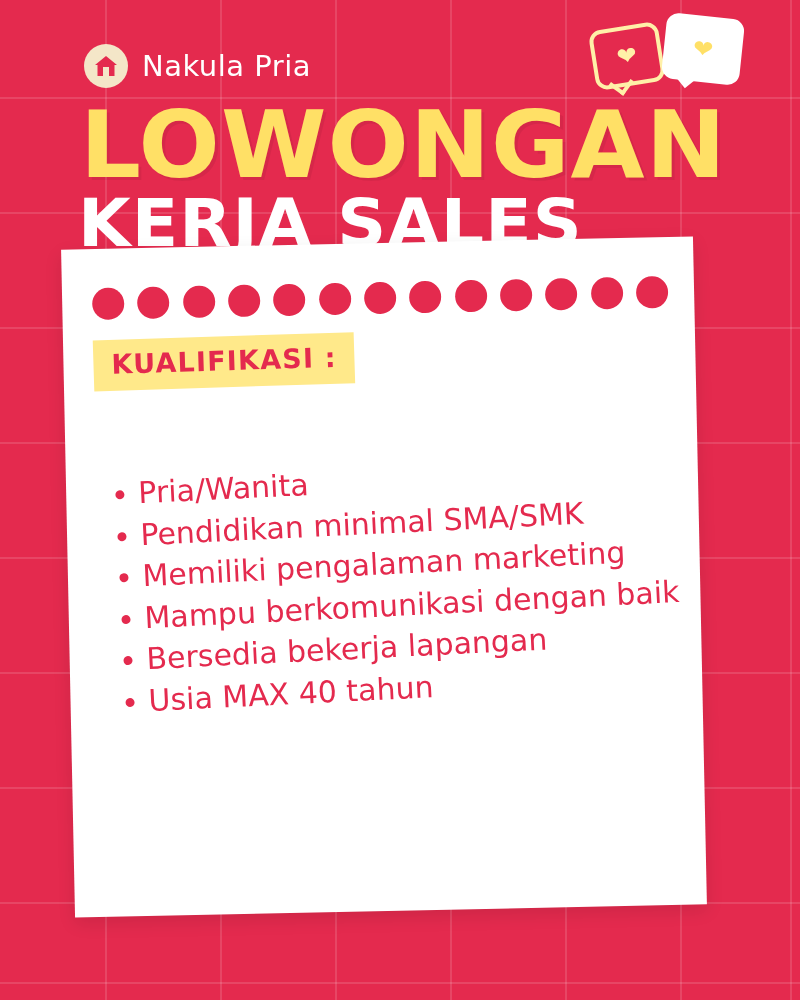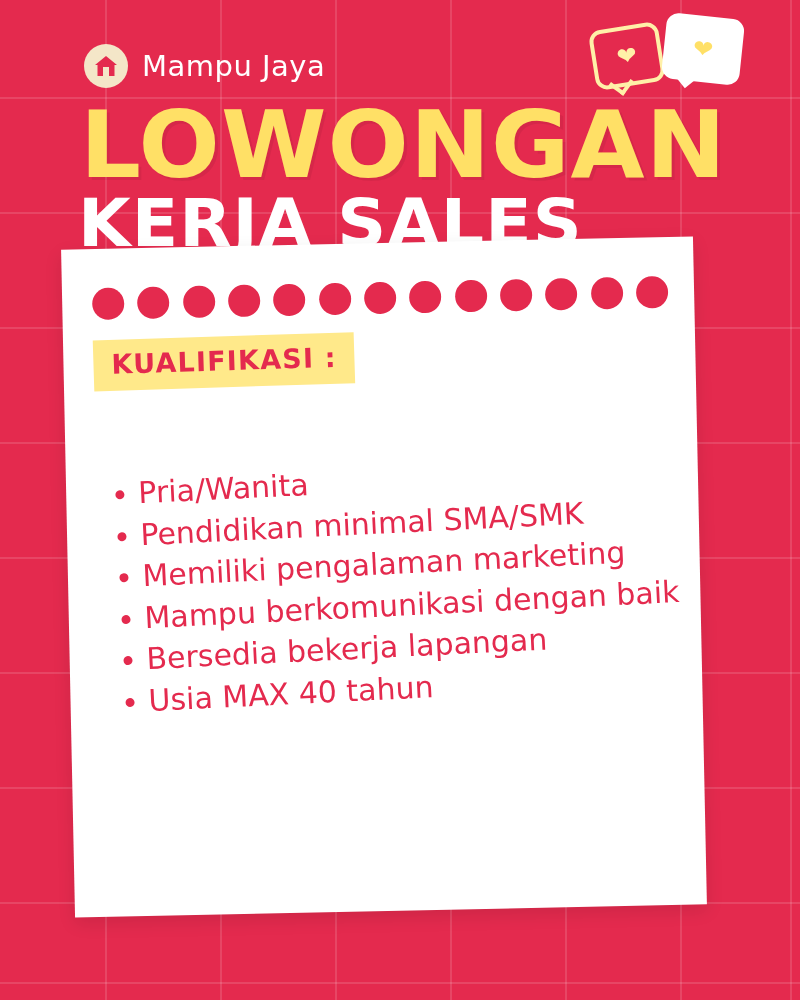--- a/index.html
+++ b/index.html
@@ -216,21 +216,21 @@
 
   <div class="grid-overlay"></div>
 
   <div class="brand-row">
     <div class="brand-logo">
       <svg width="28" height="28" viewBox="0 0 28 28" aria-hidden="true">
         <path d="M14 4 L25 13 L22.5 13 L22.5 24 L5.5 24 L5.5 13 L3 13 Z" fill="#e42a4e"></path>
         <rect x="11" y="15" width="6" height="9" fill="#f4e6c8"></rect>
       </svg>
     </div>
-    <div class="brand-name">Mampu Jaya</div>
+    <div class="brand-name">Nakula Pria</div>
   </div>
 
   <div class="stickers">
     <div class="bubble one">
       <span class="heart y">❤</span>
       <span class="tail"></span>
     </div>
     <div class="bubble two">
       <span class="heart p">❤</span>
       <span class="tail"></span>

